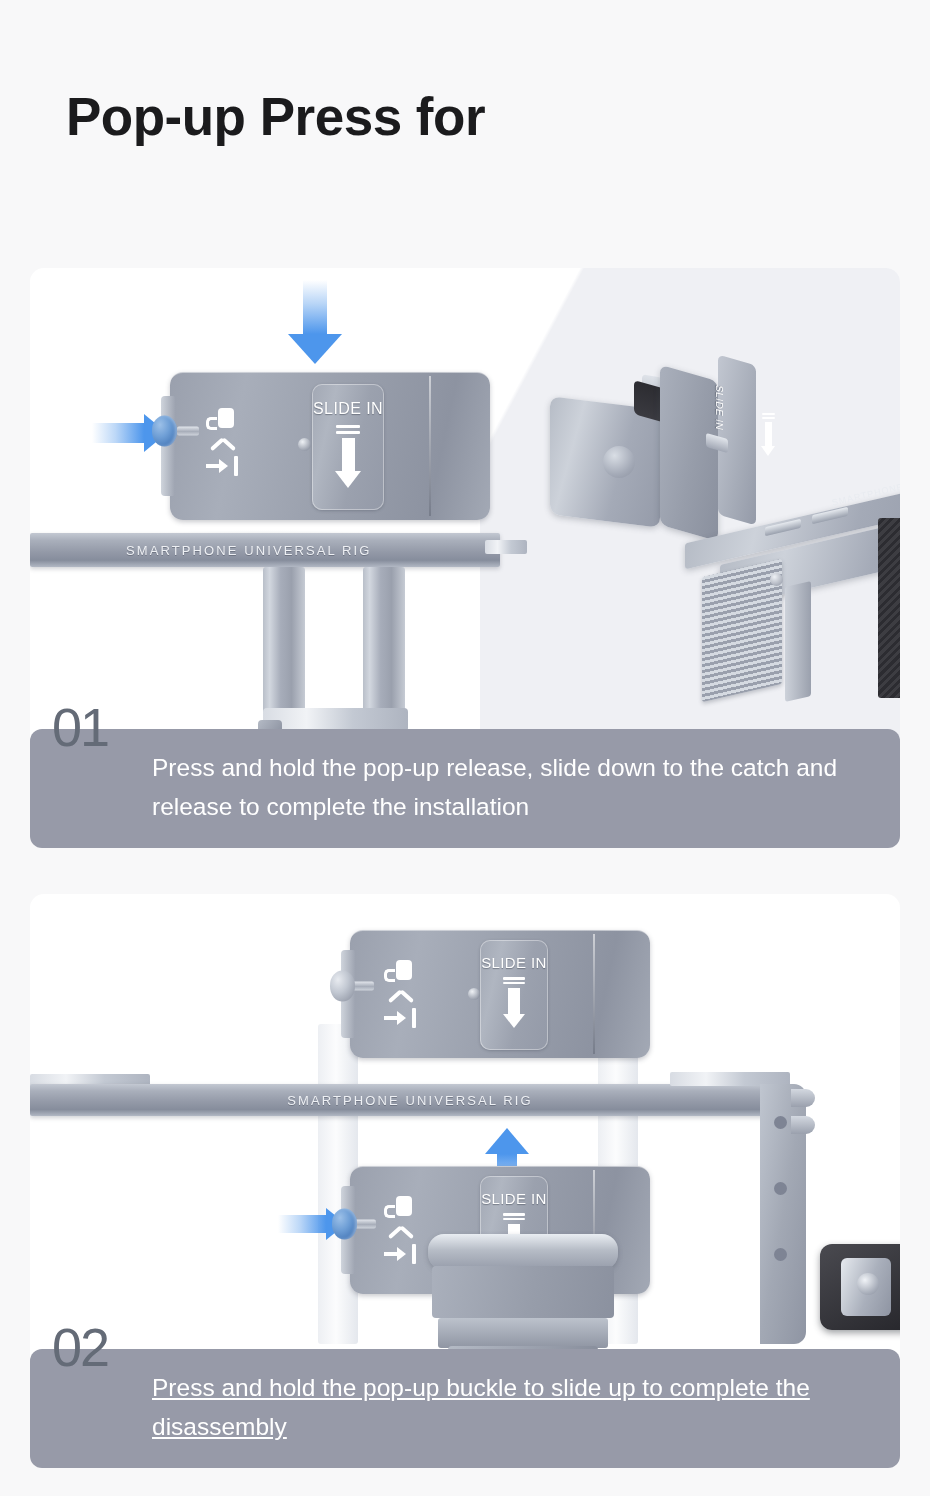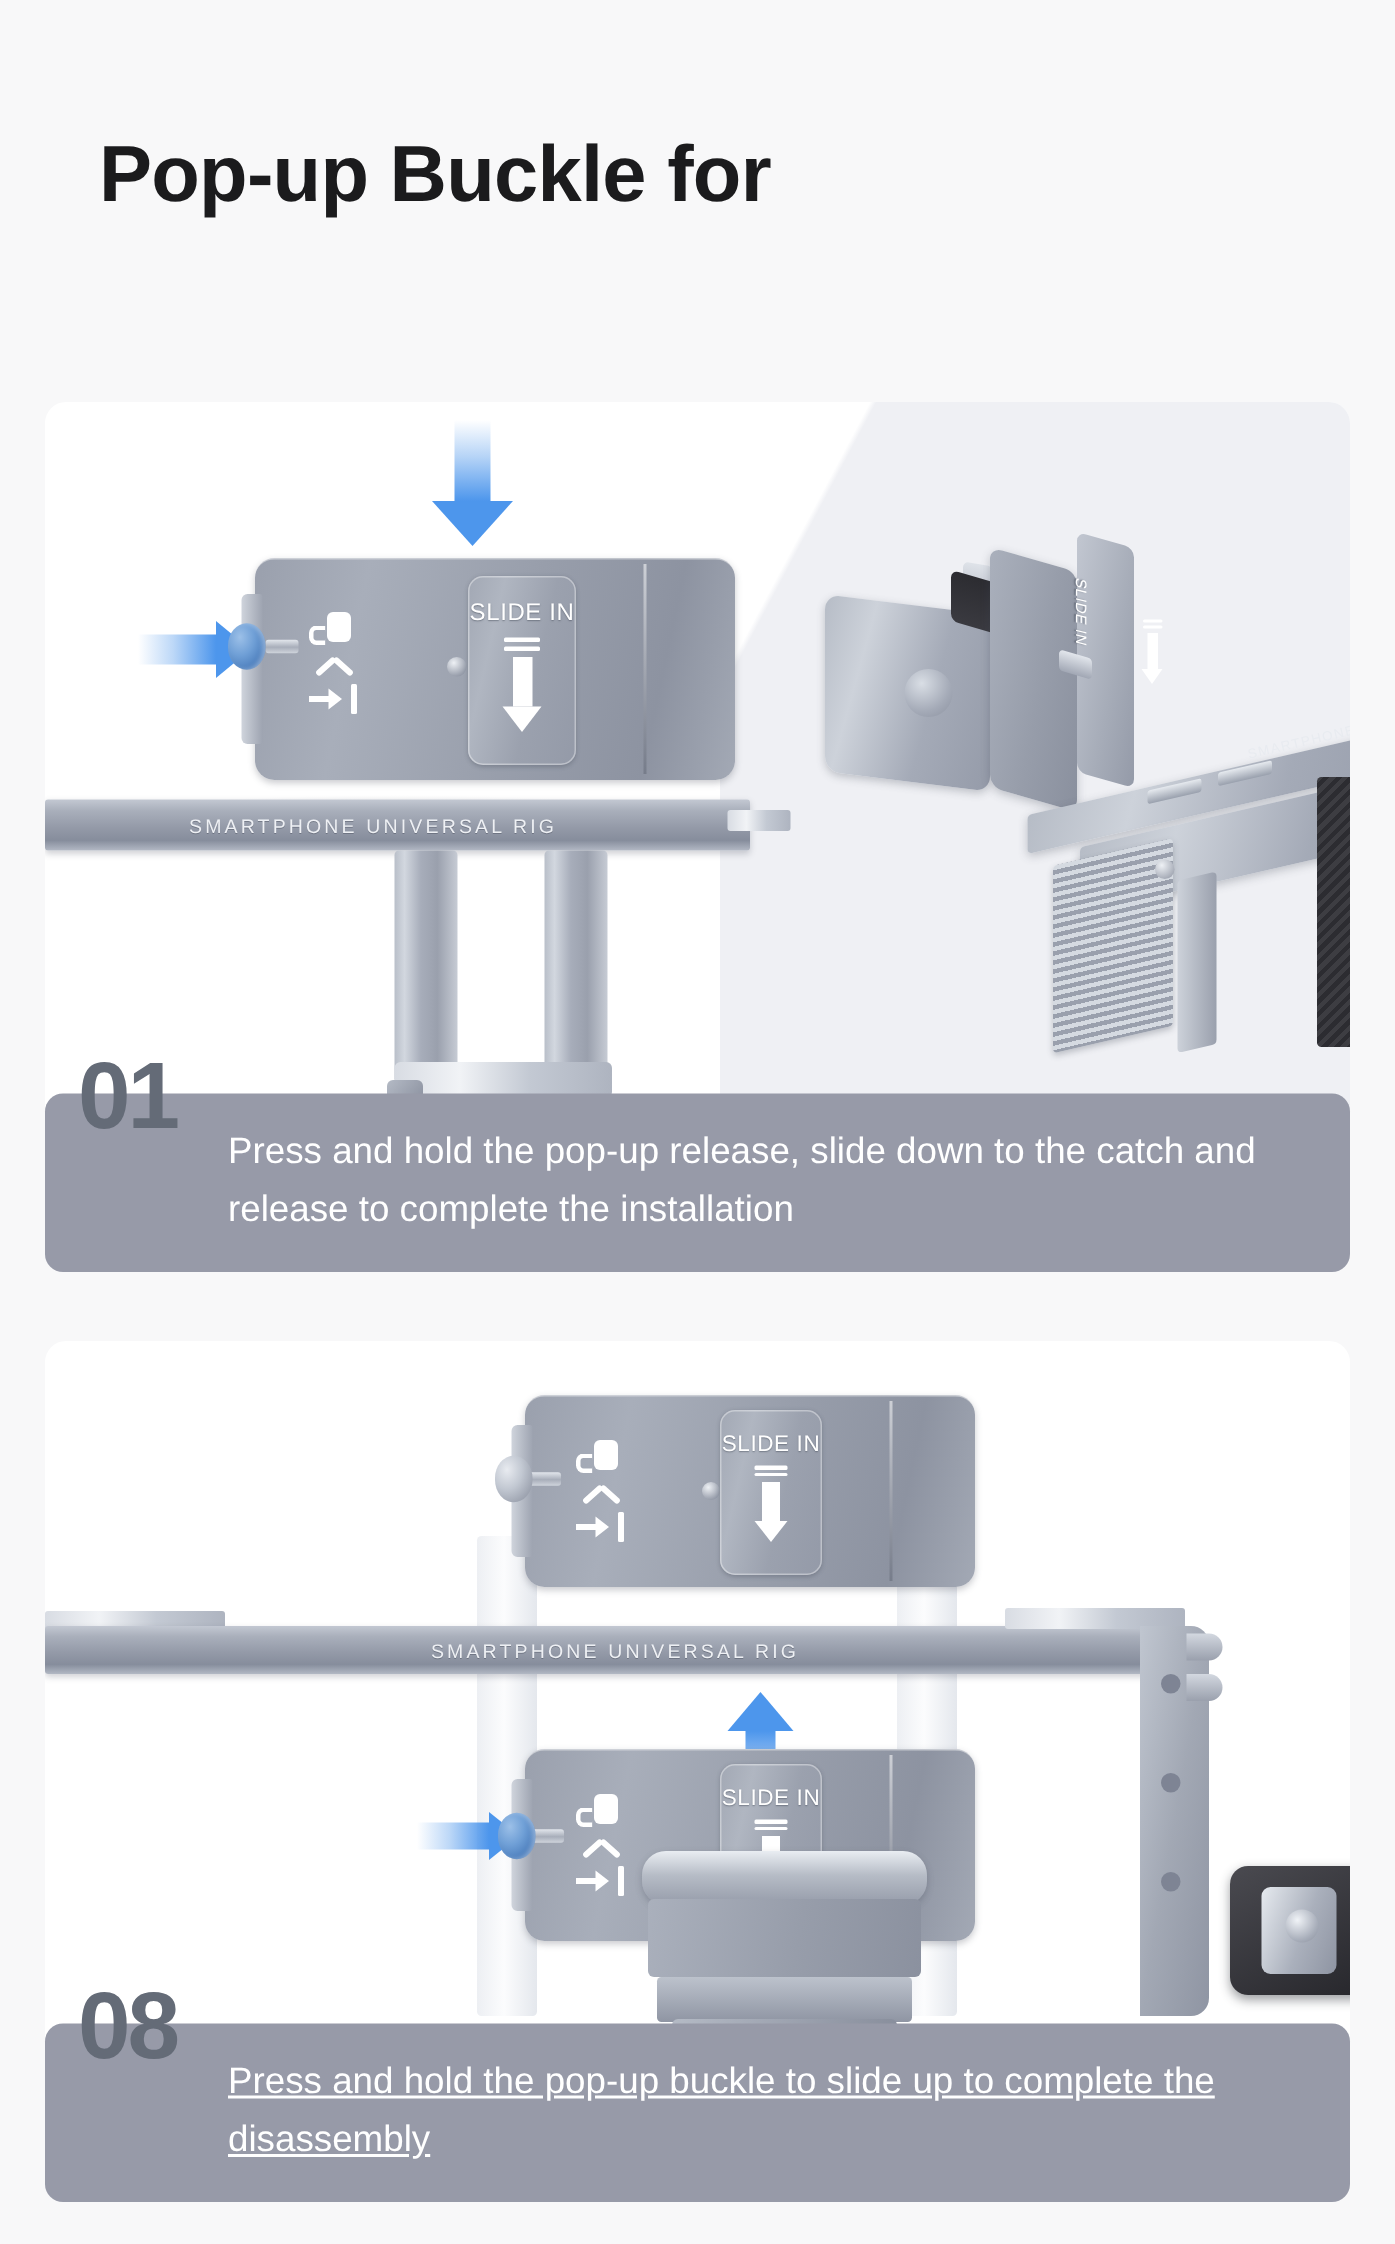--- a/index.html
+++ b/index.html
@@ -59,22 +59,22 @@
     padding: 20px 28px 22px 122px;
     color: #ffffff;
     font-size: 24.5px;
     line-height: 1.58;
   }
   #caption-01 { top: 729px; }
   #caption-02 { top: 1349px; text-decoration: underline; }
 
   .step-num {
     position: absolute;
-    font-size: 63px;
-    font-weight: bold;
+    font-size: 54px;
+    font-weight: normal;
     color: #646b77;
     letter-spacing: -2px;
     line-height: 1;
     z-index: 4;
   }
   #step-num-01 { left: 52px; top: 700px; }
   #step-num-02 { left: 52px; top: 1320px; }
 
   
   .art { position: absolute; }
@@ -299,21 +299,21 @@
   .glass-col {
     position: absolute;
     background: linear-gradient(90deg, rgba(222,226,233,0.55), rgba(244,246,249,0.30) 45%, rgba(206,212,222,0.55));
     border-radius: 3px;
   }
 </style>
 </head>
 <body>
 
 <h1 class="heading">
-  <span class="line">Pop-up Buckle for</span>
+  <span class="line">Pop-up Press for</span>
 </h1>
 
 <div class="panel" id="panel-01">
   <div class="panel-stage">
 
     <div class="diag-tint"></div>
 
     <div class="shadow-soft art" style="left:20px; top:262px; width:430px; height:34px;"></div>
 
     <div class="blue-arrow-down art" style="left:258px; top:12px;">
@@ -538,13 +538,13 @@
       <div class="dot"></div>
     </div>
 
     <div class="shadow-soft art" style="left:330px; top:498px; width:320px; height:36px;"></div>
   </div>
 </div>
 
 <div class="caption-bar" id="caption-02">
   <span>Press and hold the pop-up buckle to slide up to complete the disassembly</span>
 </div>
-<div class="step-num" id="step-num-02">08</div>
+<div class="step-num" id="step-num-02">02</div>
 
 </body></html>

